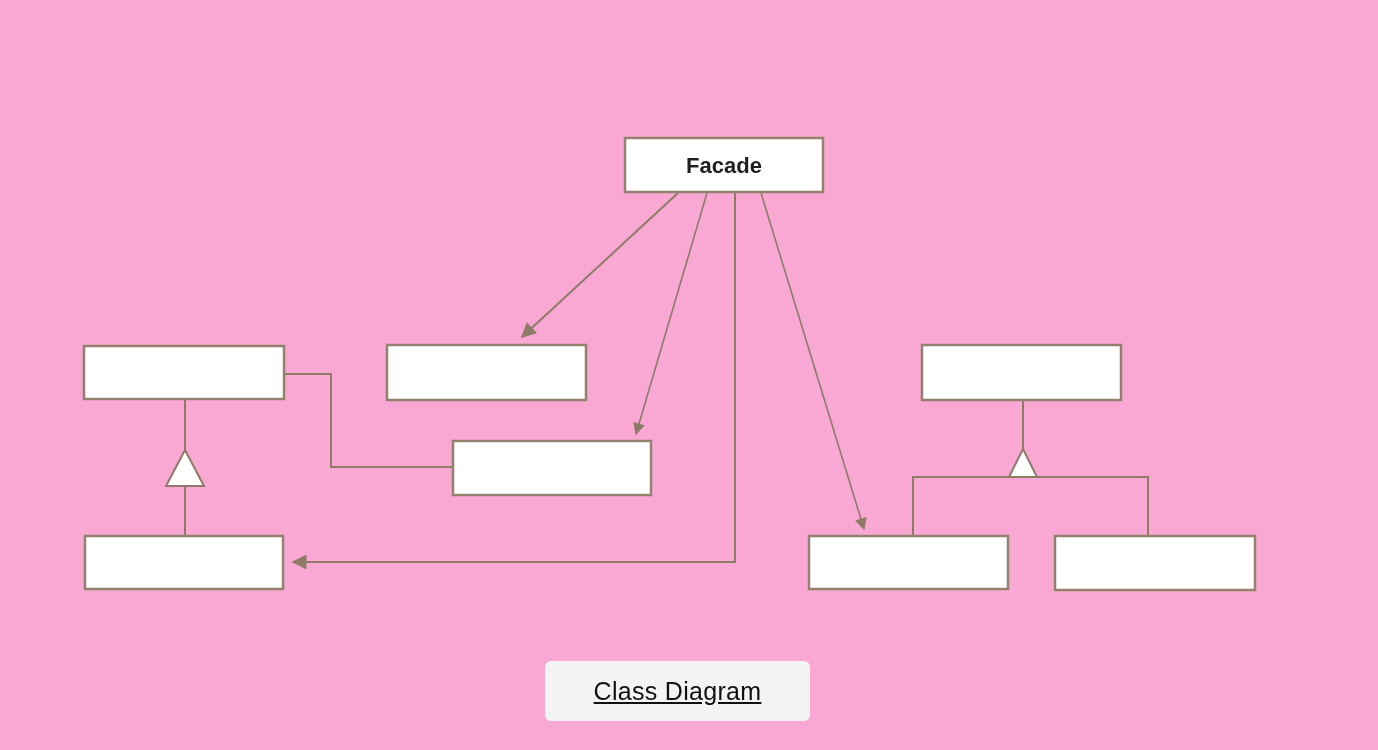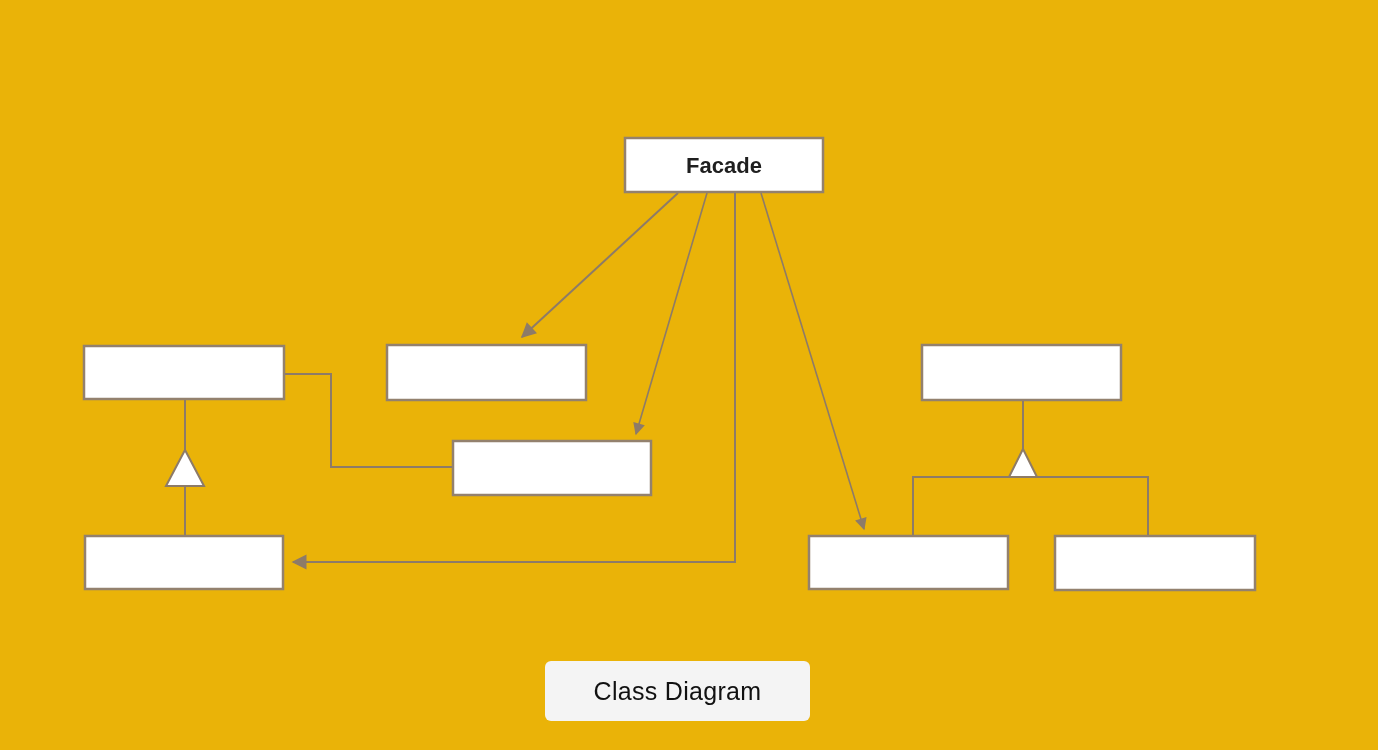--- a/index.html
+++ b/index.html
@@ -5,21 +5,21 @@
   html, body {
     margin: 0;
     padding: 0;
     background: #ffffff;
     font-family: "Liberation Sans", sans-serif;
   }
   .stage {
     position: relative;
     width: 1378px;
     height: 750px;
-    background: #eab308;
+    background: #f9a8d4;
     overflow: hidden;
   }
   svg.diagram {
     position: absolute;
     left: 0;
     top: 0;
   }
   .node-rect {
     fill: #ffffff;
     stroke: #93816e;
@@ -53,20 +53,21 @@
     width: 265px;
     height: 60px;
     background: #f4f4f4;
     border-radius: 6px;
     display: flex;
     align-items: center;
     justify-content: center;
     font-size: 25px;
     color: #111111;
     letter-spacing: 0.3px;
+    text-decoration: underline;
   }
 </style>
 </head>
 <body>
 
 <div class="stage">
 
   <svg class="diagram" width="1378" height="750" viewBox="0 0 1378 750">
     <defs>
       <marker id="arrowFilled" viewBox="0 0 12 12" refX="10" refY="6" markerWidth="9" markerHeight="9" orient="auto-start-reverse">

